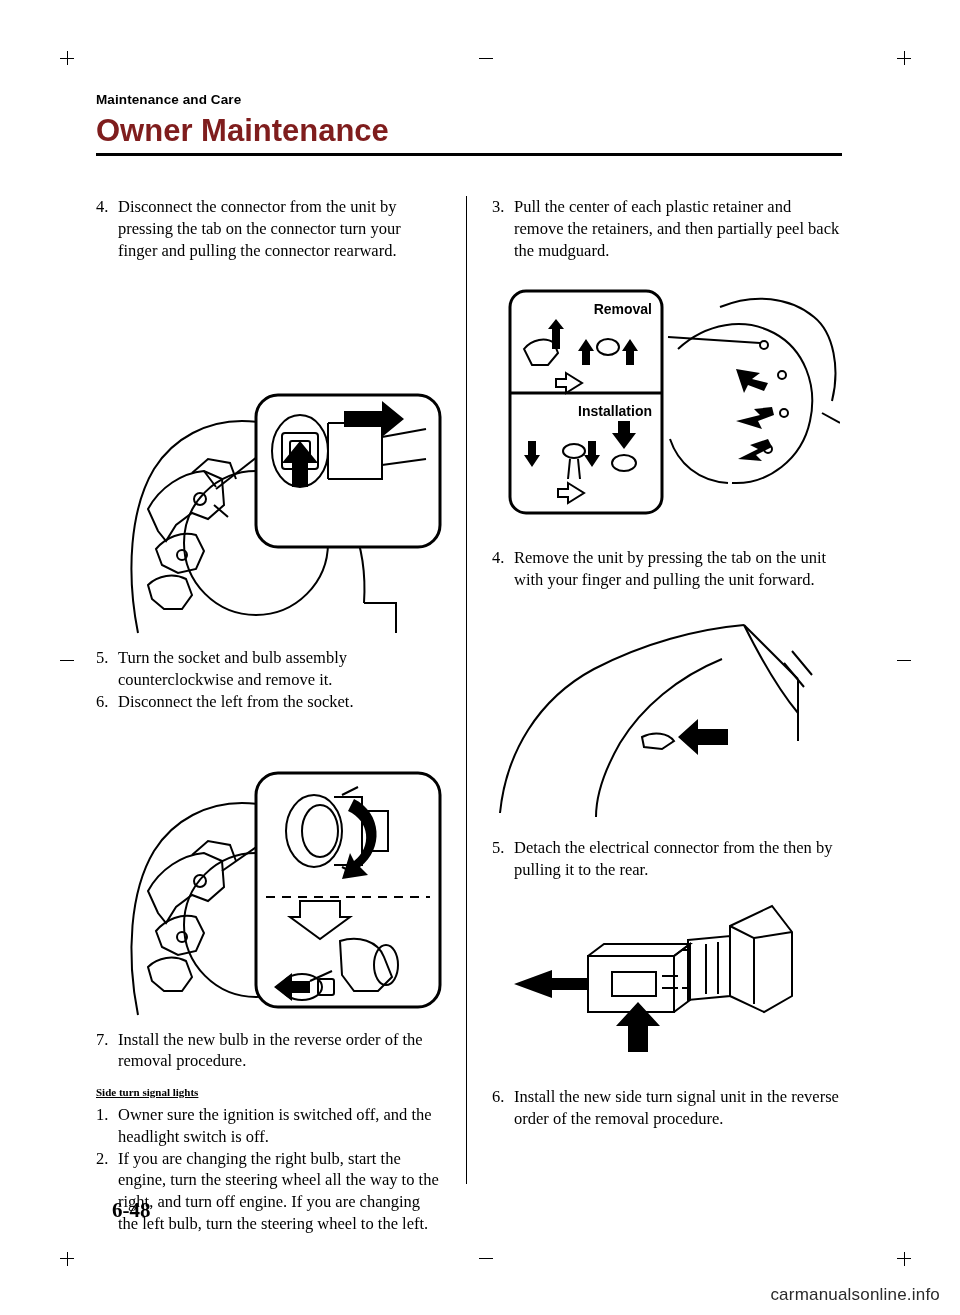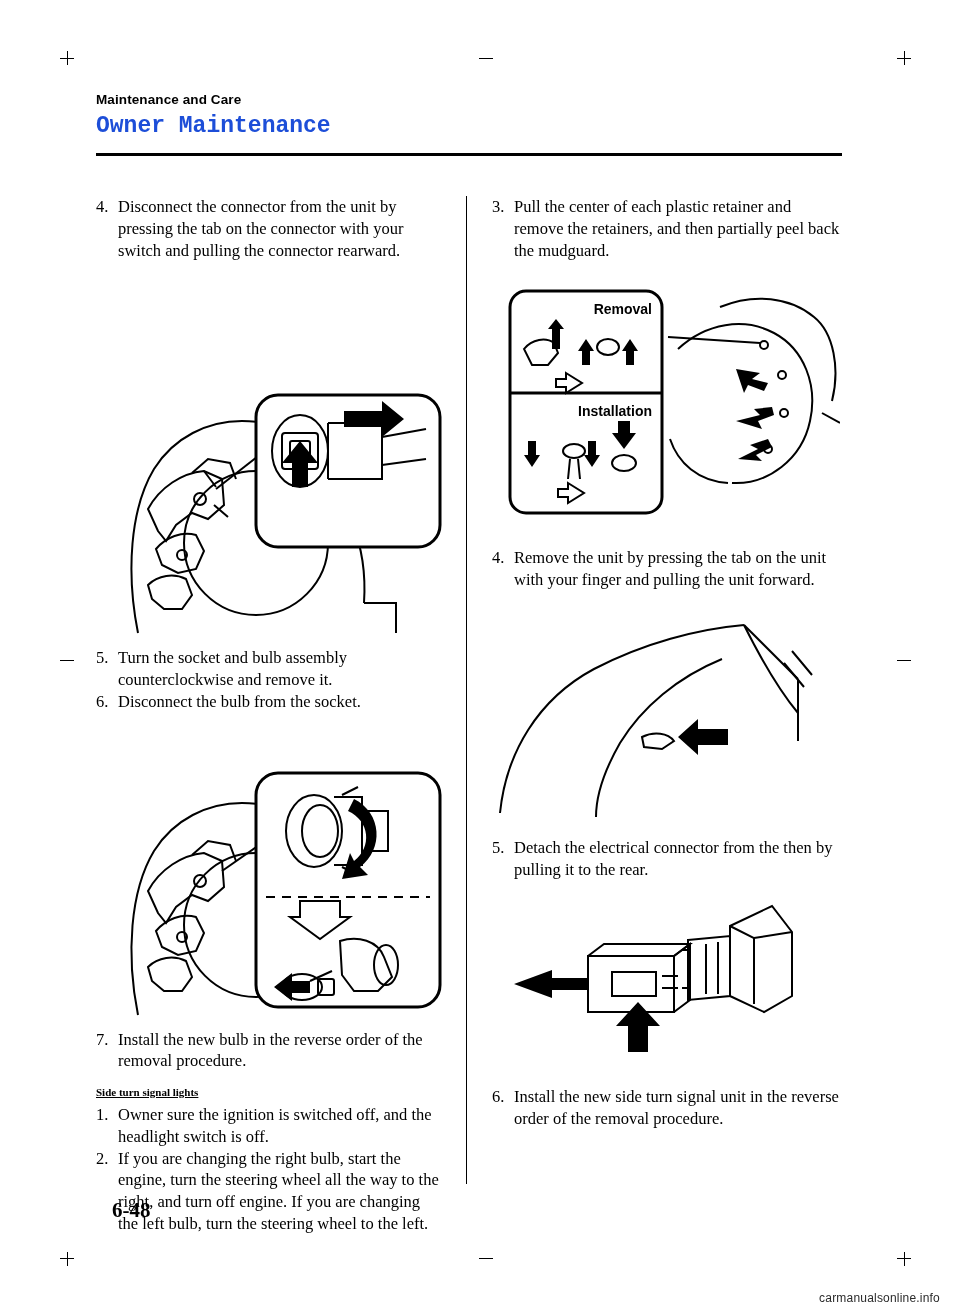--- a/index.html
+++ b/index.html
@@ -36,25 +36,25 @@
     width: 746px;
   }
   .header-kicker {
     font-family: "Liberation Sans", sans-serif;
     font-weight: bold;
     font-size: 13.5px;
     letter-spacing: 0.1px;
     color: #000;
   }
   .header-title {
-    font-family: Liberation Mono, monospace;
+    font-family: Liberation Sans, sans-serif;
     font-weight: bold;
-    font-size: 23px;
+    font-size: 31px;
     margin-top: 6px;
-    color: #1d4ed8;
+    color: #7f1d1d;
   }
   .header-rule {
     position: absolute;
     left: 96px;
     top: 153px;
     width: 746px;
     height: 3px;
     background: #000;
   }
 
@@ -113,21 +113,21 @@
     top: 1198px;
     font-family: "Liberation Serif", serif;
     font-weight: bold;
     font-size: 21px;
   }
   .watermark {
     position: absolute;
     right: 20px;
     bottom: 10px;
     font-family: "Liberation Sans", sans-serif;
-    font-size: 12px;
+    font-size: 17px;
     color: #2b2b2b;
     letter-spacing: 0.2px;
   }
 
   .callout-label {
     font-family: "Liberation Sans", sans-serif;
     font-weight: bold;
     font-size: 14px;
     text-align: right;
   }
@@ -155,21 +155,21 @@
     <div class="header-title">Owner Maintenance</div>
   </div>
   <div class="header-rule"></div>
 
   <div class="col-divider"></div>
 
   <div class="col col-left">
 
     <div class="step">
       <div class="num">4.</div>
-      <div class="body">Disconnect the connector from the unit by pressing the tab on the connector with your switch and pulling the connector rearward.</div>
+      <div class="body">Disconnect the connector from the unit by pressing the tab on the connector turn your finger and pulling the connector rearward.</div>
     </div>
 
     <div class="figure">
       <svg class="fig-svg" width="348" height="370" viewBox="0 0 348 370">
         <g fill="none" stroke="#000" stroke-width="2">
 
           <path d="M42 360 C30 300 34 236 58 196 C78 164 112 148 146 148"></path>
           <path d="M146 148 C190 148 236 172 258 208"></path>
           <path d="M256 250 C266 274 270 300 268 330"></path>
           <path d="M268 330 L300 330 L300 360"></path>
@@ -203,21 +203,21 @@
         <path d="M196 214 L196 190 L186 190 L204 168 L222 190 L212 190 L212 214 Z" fill="#000"></path>
       </svg>
     </div>
 
     <div class="step">
       <div class="num">5.</div>
       <div class="body">Turn the socket and bulb assembly counterclockwise and remove it.</div>
     </div>
     <div class="step">
       <div class="num">6.</div>
-      <div class="body">Disconnect the bulb from the socket.</div>
+      <div class="body">Disconnect the left from the socket.</div>
     </div>
 
     <div class="figure">
       <svg class="fig-svg" width="348" height="300" viewBox="0 0 348 300">
         <g fill="none" stroke="#000" stroke-width="2">
           <path d="M42 290 C30 230 34 166 58 126 C78 94 112 78 146 78"></path>
           <path d="M146 78 C190 78 236 102 258 138"></path>
           <circle cx="160" cy="200" r="72"></circle>
           <path d="M52 166 C64 144 86 130 108 128 L126 136 L128 162 L112 176 L96 170 L80 182 L70 198 L62 188 Z"></path>
           <path d="M60 206 C70 194 86 188 100 192 L108 208 L100 226 L82 230 L66 222 Z"></path>

